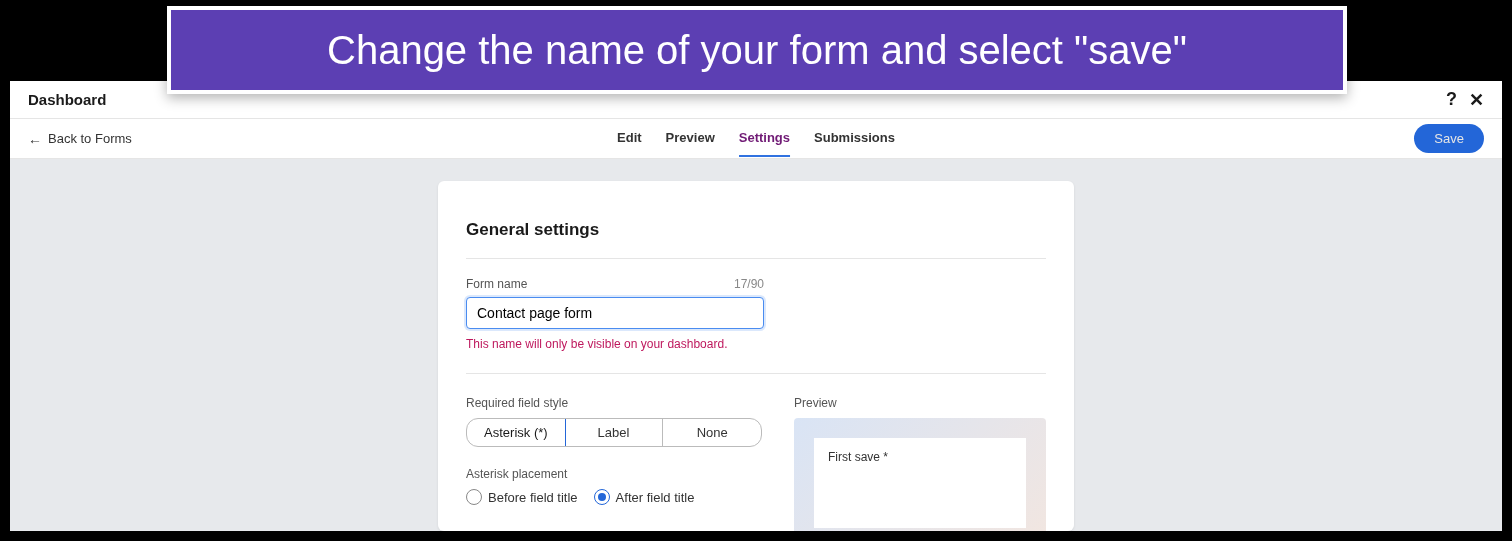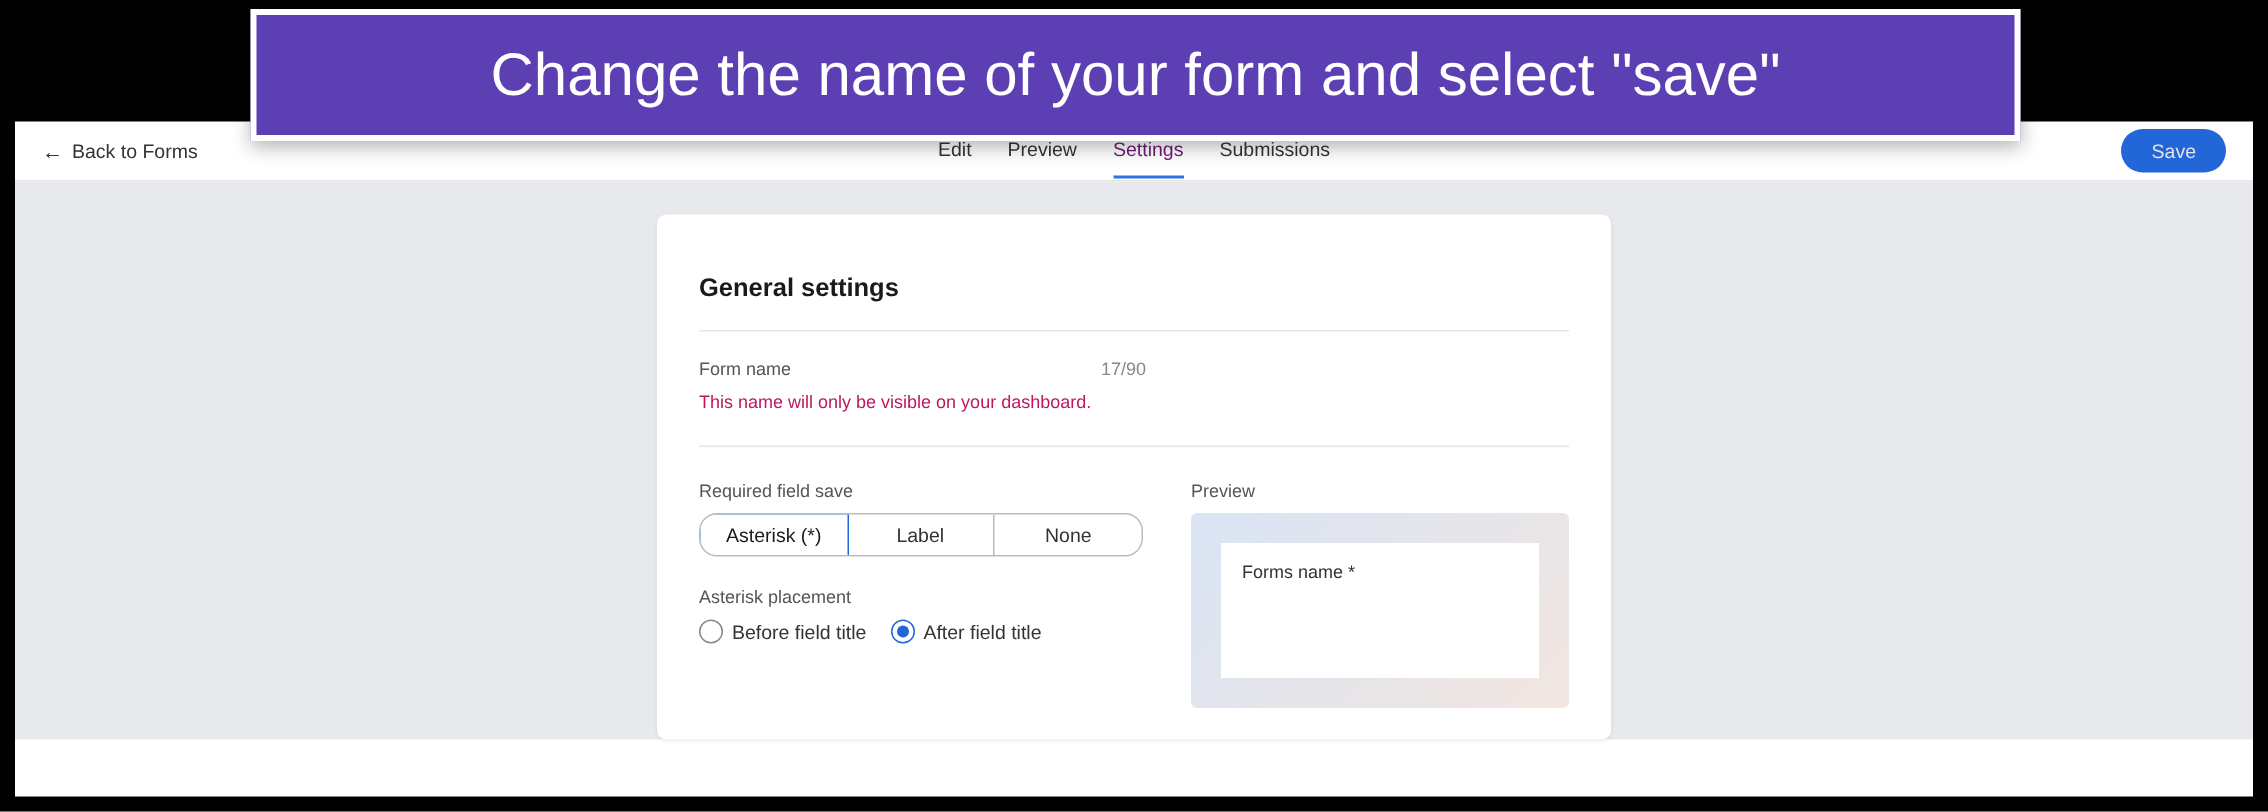--- a/index.html
+++ b/index.html
@@ -85,20 +85,21 @@
     }
     .back-arrow {
       font-size: 14px;
     }
     .tabs {
       display: flex;
       gap: 24px;
       position: absolute;
       left: 50%;
       transform: translateX(-50%);
+      font-weight: bold;
     }
     .tab {
       font-size: 13px;
       color: #333;
       padding: 10px 0;
       cursor: pointer;
       border-bottom: 2px solid transparent;
     }
     .tab.active {
       color: #701a75;
@@ -271,20 +272,27 @@
     }
   </style>
 </head>
 <body>
 
 <div class="banner">
   <span class="banner-text">Change the name of your form and select "save"</span>
 </div>
 
 <div class="app-window">
+  <div class="top-header">
+    <span class="dashboard-title">Dashboard</span>
+    <div class="header-icons">
+      <span class="help-icon">?</span>
+      <span class="close-icon">✕</span>
+    </div>
+  </div>
 
   <div class="toolbar">
     <div class="back-link">
       <span class="back-arrow">←</span>
       <span>Back to Forms</span>
     </div>
     <div class="tabs">
       <div class="tab">Edit</div>
       <div class="tab">Preview</div>
       <div class="tab active">Settings</div>
@@ -295,26 +303,27 @@
 
   <div class="content-area">
     <div class="settings-panel">
       <div class="panel-title">General settings</div>
 
       <div class="form-group">
         <div class="label-row">
           <span class="field-label">Form name</span>
           <span class="char-count">17/90</span>
         </div>
+        <input type="text" class="form-name-input" value="Contact page form" style="">
         <div class="help-text">This name will only be visible on your dashboard.</div>
       </div>
 
       <div class="bottom-section">
         <div class="left-col">
-          <div class="section-label">Required field save</div>
+          <div class="section-label">Required field style</div>
           <div class="segmented-control">
             <div class="segment active">Asterisk (*)</div>
             <div class="segment">Label</div>
             <div class="segment">None</div>
           </div>
 
           <div class="placement-section">
             <div class="section-label">Asterisk placement</div>
             <div class="radio-group">
               <div class="radio-option">
@@ -326,20 +335,20 @@
                 <span>After field title</span>
               </div>
             </div>
           </div>
         </div>
 
         <div class="preview-section">
           <div class="section-label">Preview</div>
           <div class="preview-box">
             <div class="preview-inner">
-              <div class="preview-label">Forms name *</div>
+              <div class="preview-label">First save *</div>
             </div>
           </div>
         </div>
       </div>
     </div>
   </div>
 </div>
 
 </body></html>

